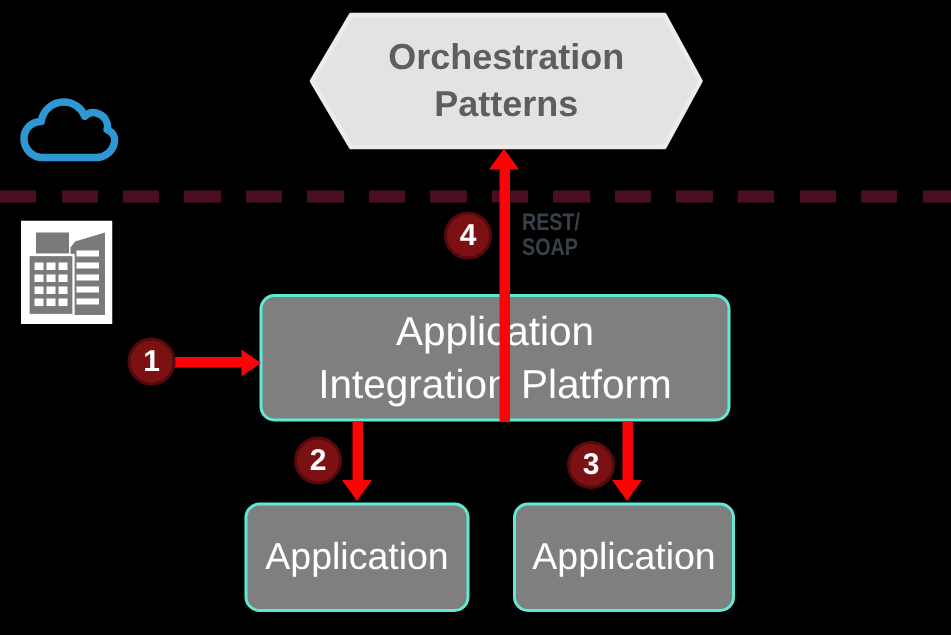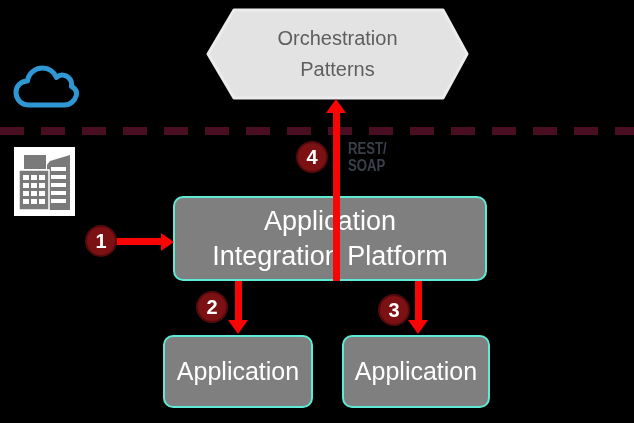--- a/index.html
+++ b/index.html
@@ -18,21 +18,21 @@
   .cloud-svg{position:absolute;left:13px;top:63px;width:66px;height:50px;}
   .building-svg{position:absolute;left:14px;top:147px;width:61px;height:69px;}
 
   
   .hex-wrap{position:absolute;left:205px;top:8px;width:265px;height:92px;}
   .hex-wrap svg{position:absolute;left:0;top:0;width:100%;height:100%;}
   .hex-wrap polygon{fill:#e3e3e3;stroke:#ececec;stroke-width:3;stroke-linejoin:round;}
   .hex-label{
     position:absolute;left:0;top:0;width:100%;height:100%;
     display:flex;align-items:center;justify-content:center;text-align:center;
-    white-space:pre-line;color:#5e5e5e;font-size:20px;line-height:31px;
+    white-space:pre-line;color:#5e5e5e;font-size:24px;line-height:31px;font-weight:bold;
   }
 
   
   .gray-box{
     position:absolute;background:#7f7f7f;border:2px solid #5eead4;border-radius:10px;
     display:flex;align-items:center;justify-content:center;text-align:center;
     box-sizing:border-box;
   }
   .box-label{white-space:pre-line;color:#ffffff;}
   .main-box{left:173px;top:196px;width:314px;height:85px;}

